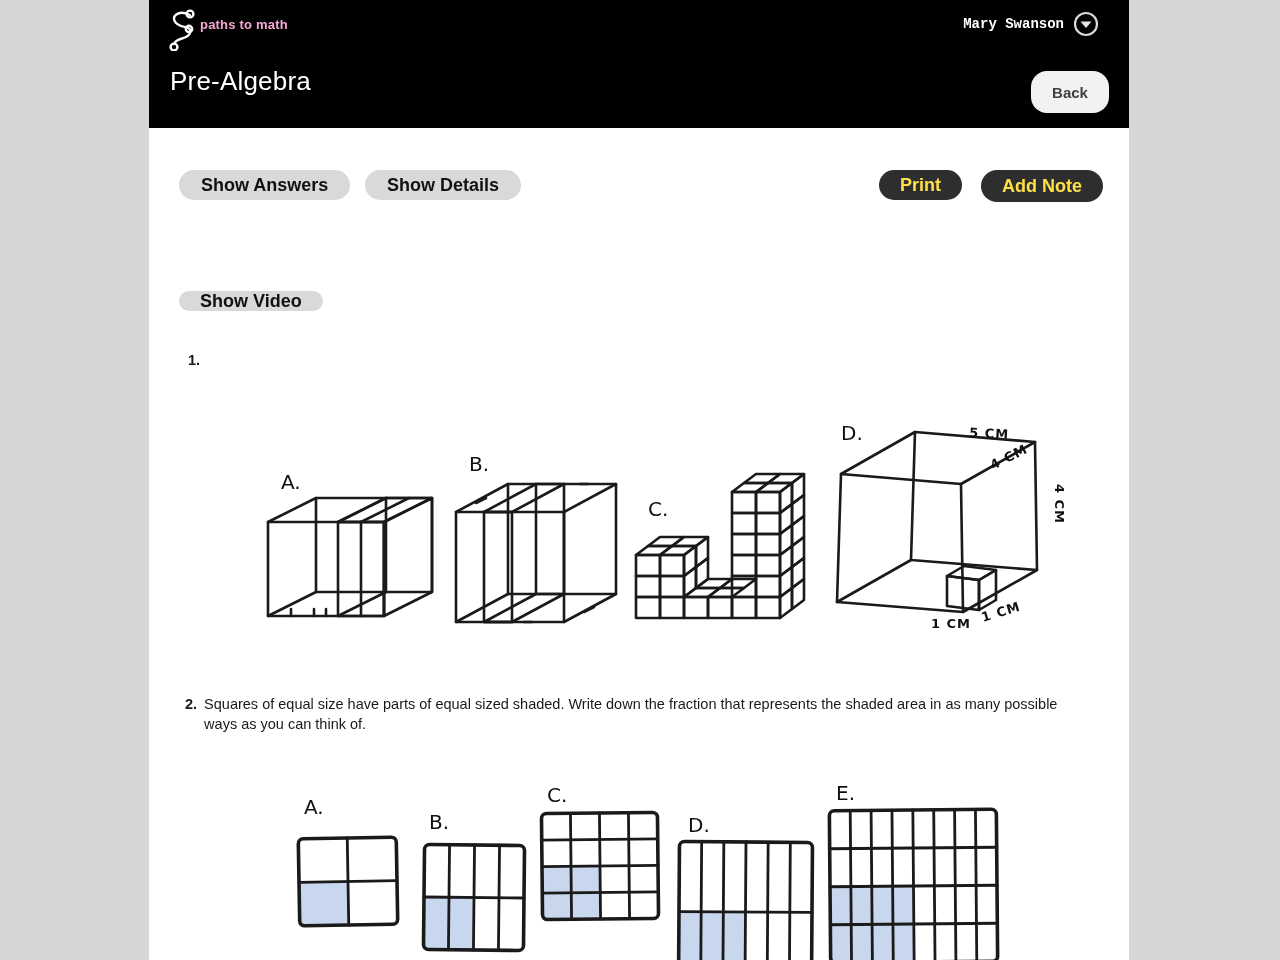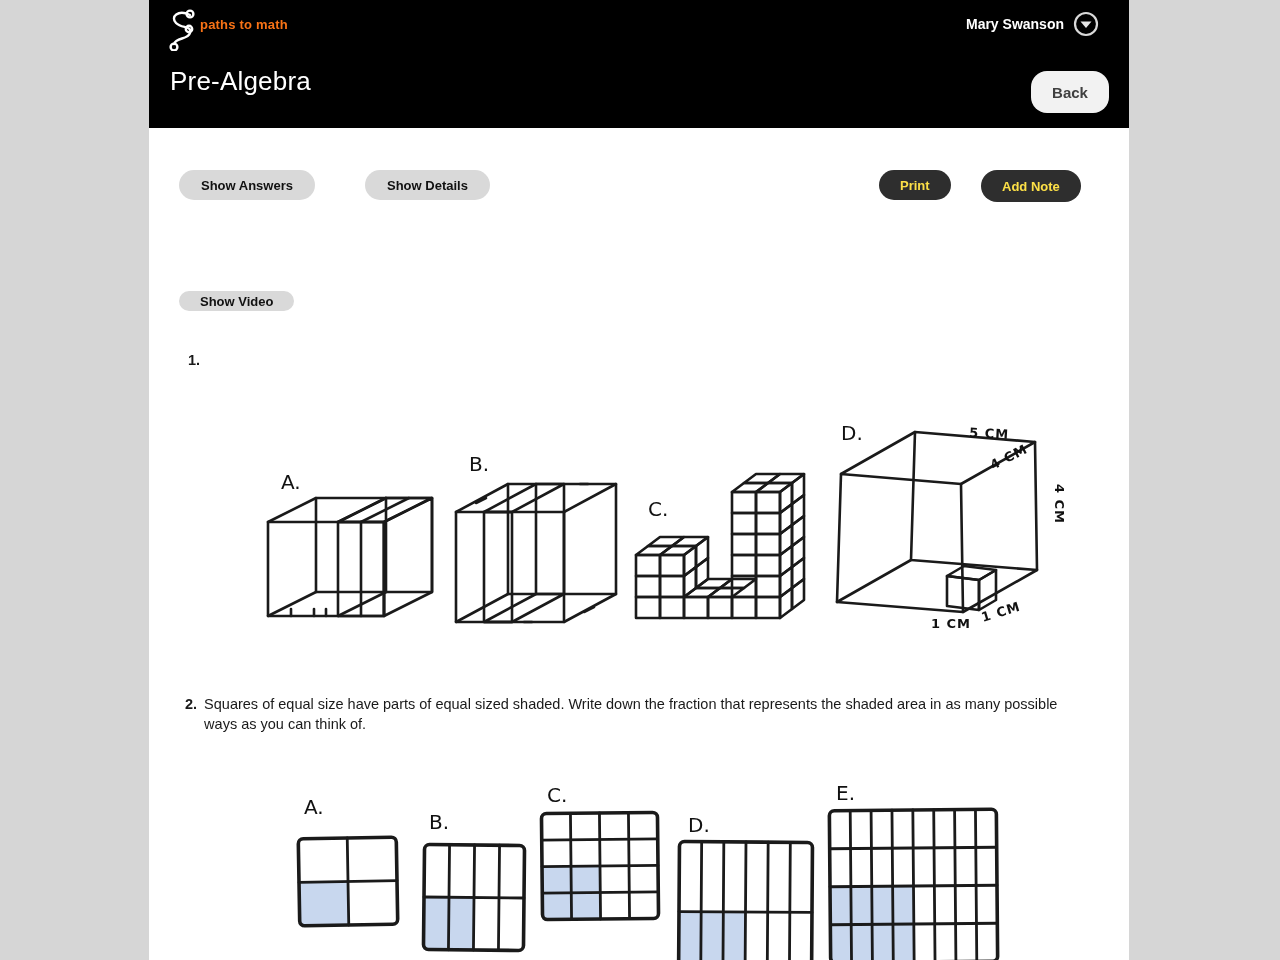--- a/index.html
+++ b/index.html
@@ -8,27 +8,27 @@
     --shade-blue:#c8d7ee; --shade-pink:#f8719f;
   }
   *{margin:0;padding:0;box-sizing:border-box;}
   html,body{width:1280px;height:960px;overflow:hidden;background:var(--page-bg);
     font-family:"Liberation Sans",sans-serif;color:var(--ink);}
   #app{position:relative;width:1280px;height:960px;}
   .page{position:absolute;left:149px;top:0;width:980px;height:960px;
     background:var(--content-bg);overflow:hidden;}
   
   .header{position:absolute;left:0;top:0;width:980px;height:128px;background:var(--header-bg);}
-  .brand{position:absolute;left:51px;top:17px;color:#f97316;font-size:13px;font-weight:700;letter-spacing:.2px;}
+  .brand{position:absolute;left:51px;top:17px;color:#f9a8d4;font-size:13px;font-weight:700;letter-spacing:.2px;}
   .logo{position:absolute;left:17px;top:7px;}
-  .user{position:absolute;right:30px;top:11px;display:flex;align-items:center;gap:9px;cursor:pointer;}
+  .user{position:absolute;right:30px;top:11px;display:flex;align-items:center;gap:9px;cursor:pointer;font-family:Liberation Mono, monospace;}
   .user-name{color:#fff;font-size:14px;font-weight:700;}
   .course{position:absolute;left:21px;top:66px;color:#fff;font-size:26px;font-weight:500;letter-spacing:.2px;}
   .btn{display:inline-flex;align-items:center;justify-content:center;border:none;cursor:pointer;
-    border-radius:16px;font-family:"Liberation Sans",sans-serif;font-weight:700;font-size:13px;}
+    border-radius:16px;font-family:"Liberation Sans",sans-serif;font-weight:700;font-size:18px;}
   .btn-back{position:absolute;right:20px;top:71px;width:78px;height:42px;background:#f2f2f2;color:#404040;font-size:15px;}
   .btn-light{background:var(--pill-light);color:#111;height:30px;}
   .btn-dark{background:var(--pill-dark);color:#fde047;height:30px;}
   .pos{position:absolute;}
   
   .lesson-title{position:absolute;left:21px;top:238px;font-size:24px;font-weight:500;}
   .question{position:absolute;display:flex;gap:7px;font-size:14.5px;line-height:20px;}
   .q-num{font-weight:700;}
   .fig-label{position:absolute;font-family:"DejaVu Sans",sans-serif;font-size:20px;font-weight:500;color:#111;}
   

